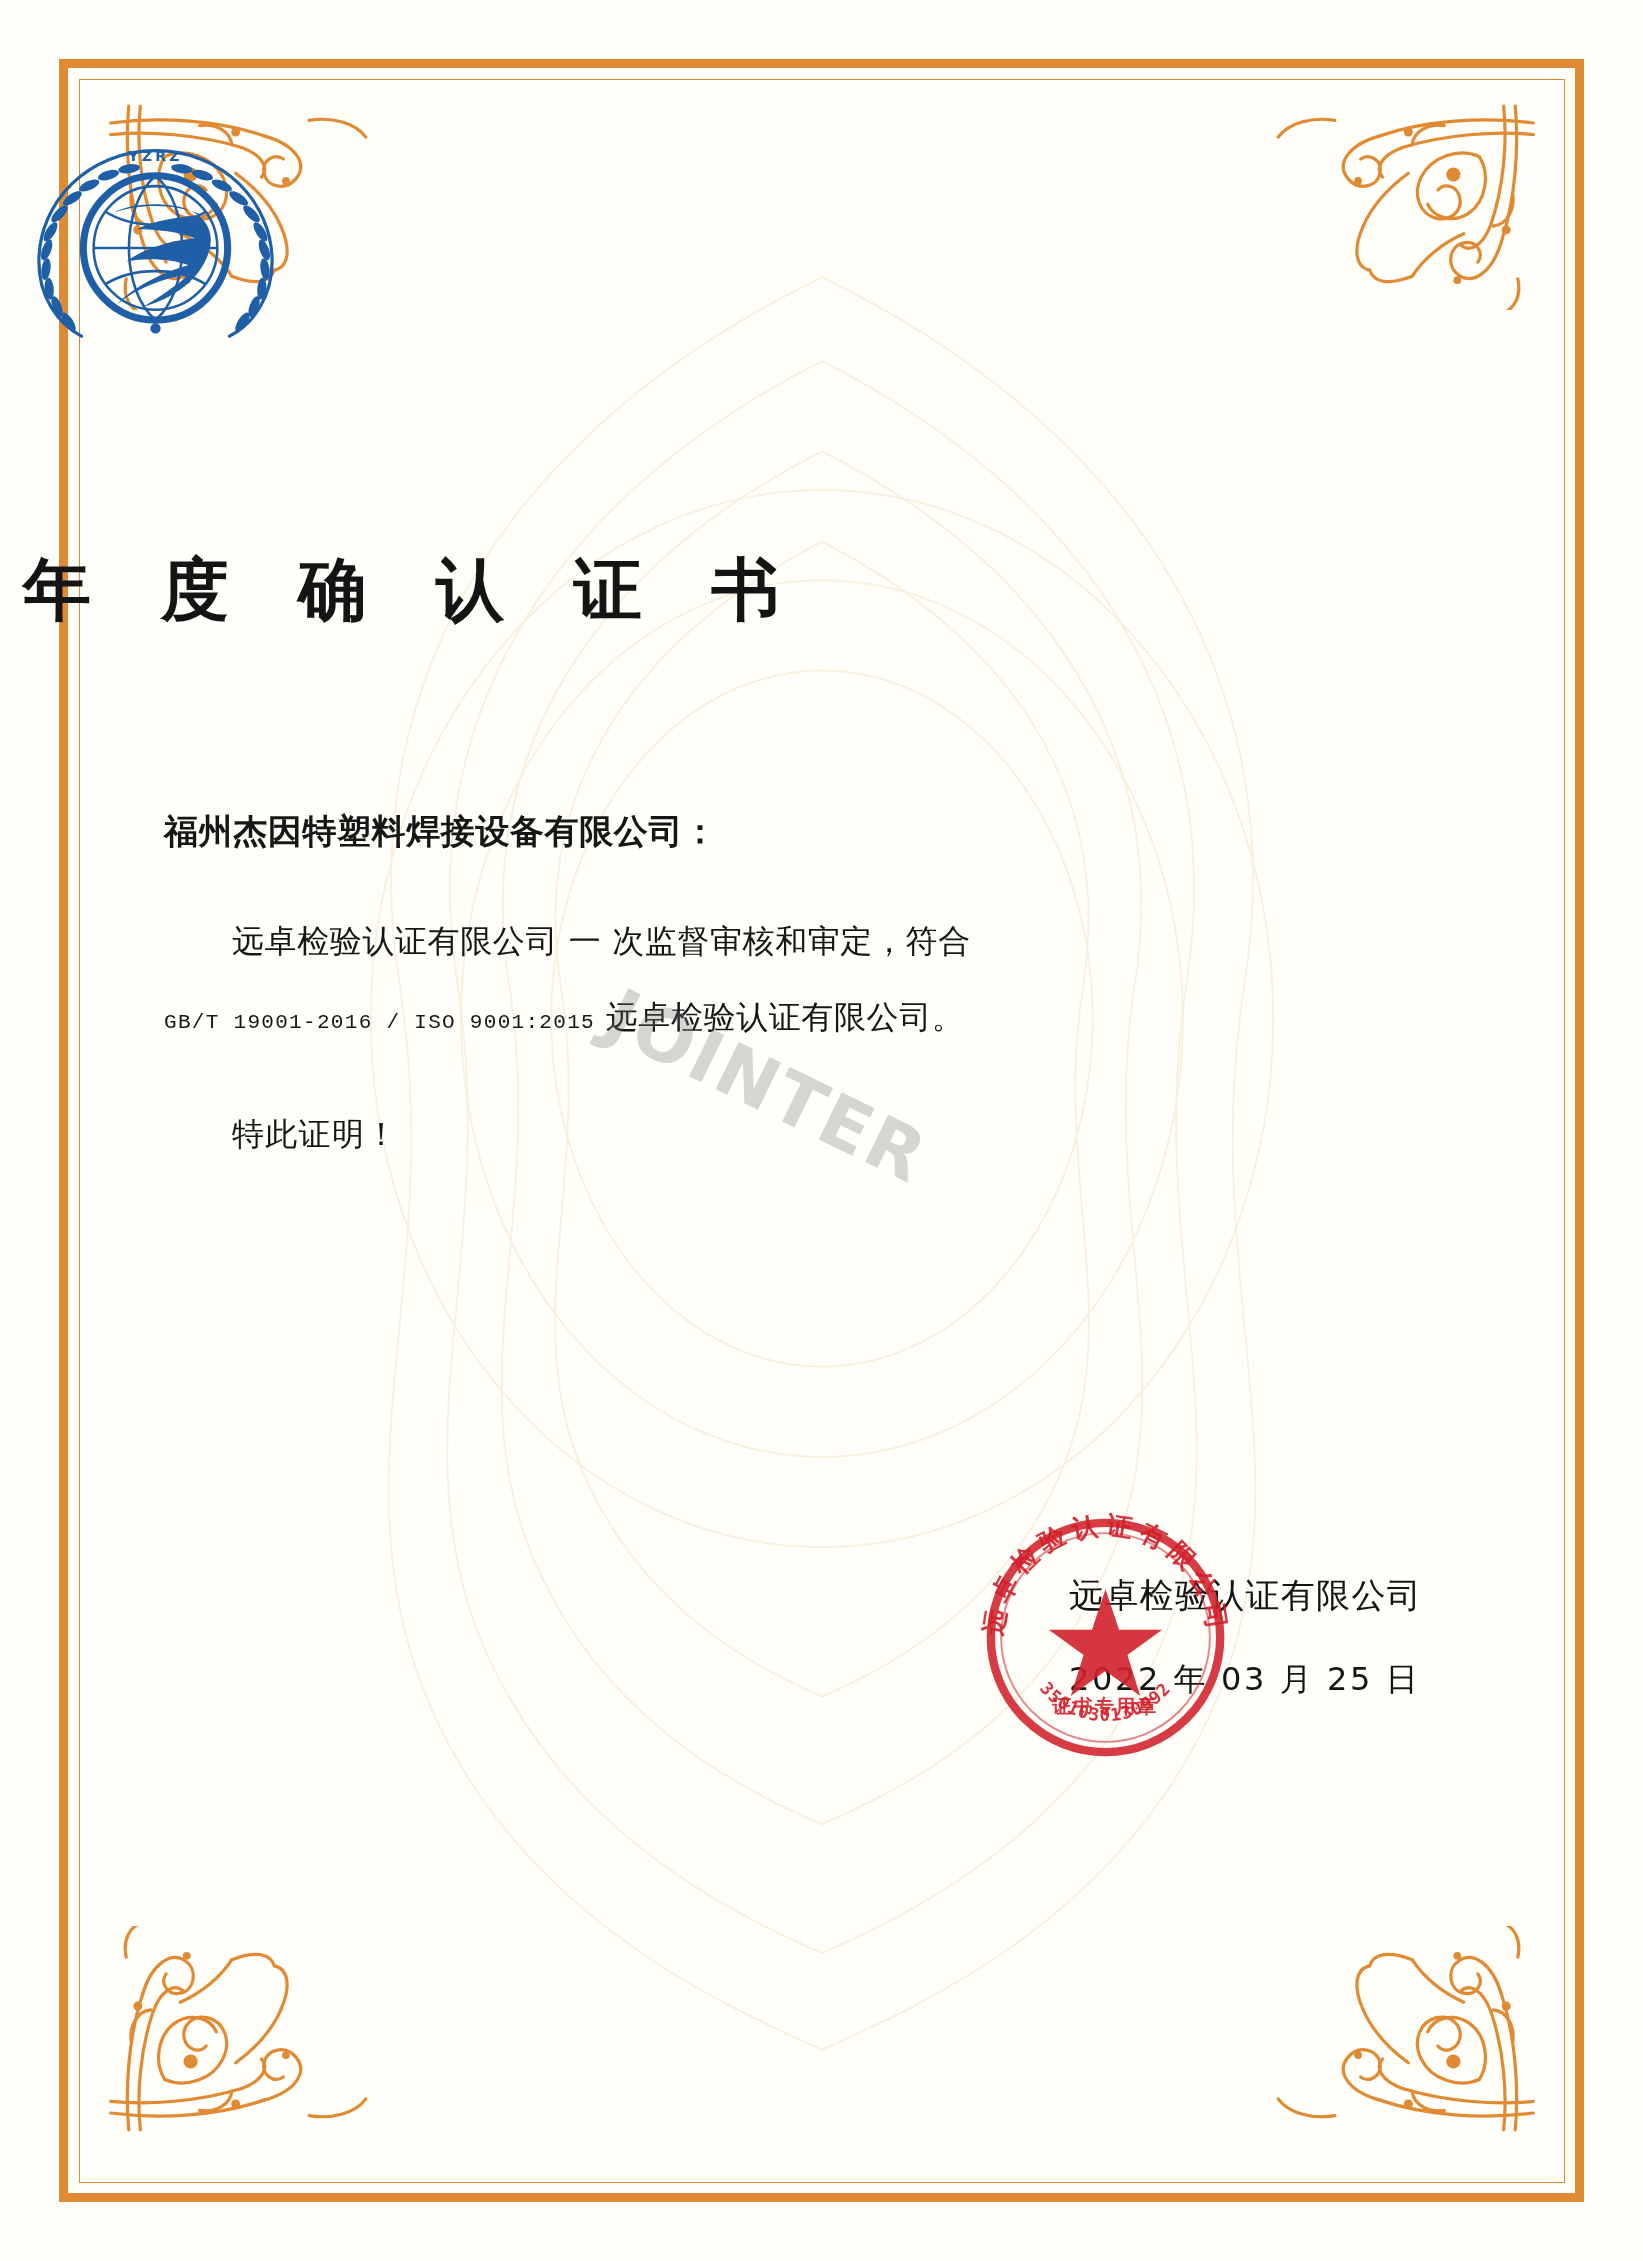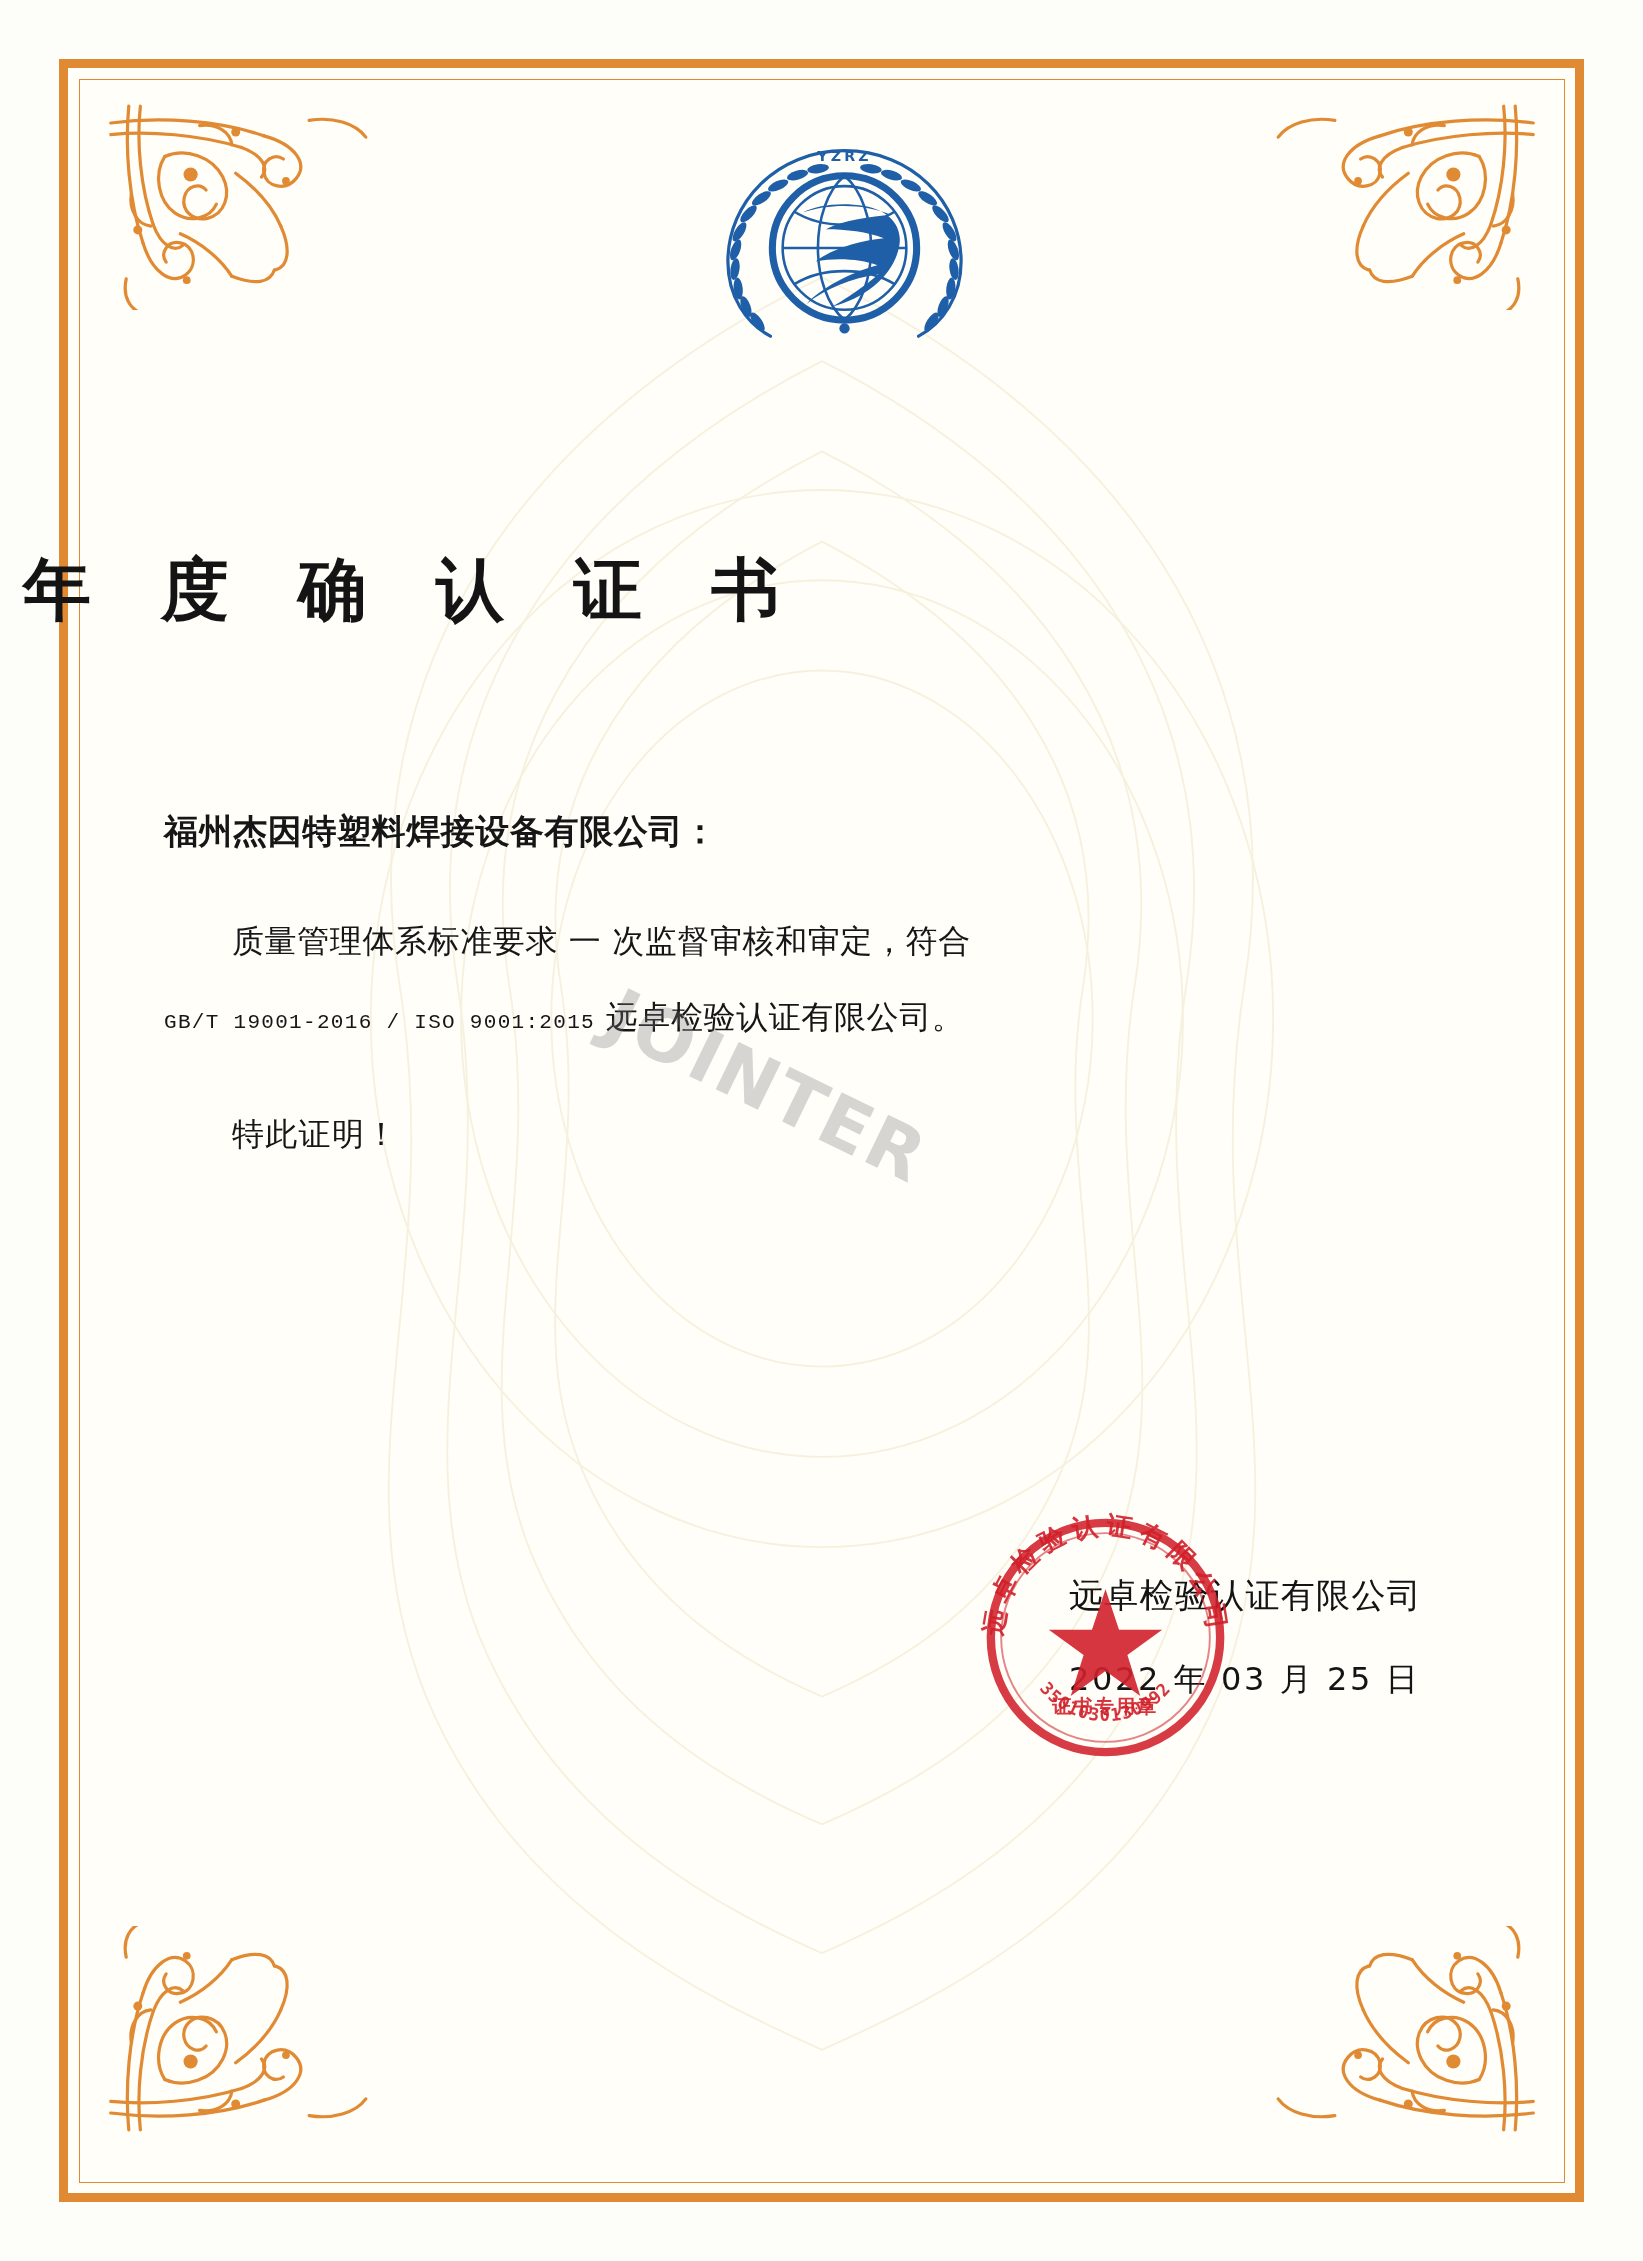--- a/index.html
+++ b/index.html
@@ -65,22 +65,21 @@
   .corner.tl { left: 103px;  top: 97px; }
   .corner.tr { right: 103px; top: 97px;  transform: scaleX(-1); }
   .corner.bl { left: 103px;  bottom: 122px; transform: scaleY(-1); }
   .corner.br { right: 103px; bottom: 122px; transform: scale(-1,-1); }
 
   
   .emblem-wrap {
     position: absolute;
     left: 17px; right: 0;
     top: 135px;
-    text-align: center;
-    margin-left: 27px;
+    text-align: left;
   }
   .emblem {
     width: 277px;
     height: 213px;
     display: inline-block;
   }
   .emblem svg { width: 100%; height: 100%; }
 
   .emblem-caption {
     position: absolute;
@@ -394,21 +393,21 @@
     </div>
   </div>
 
 
   <div class="title">年 度 确 认 证 书</div>
 
   <div class="body-block">
     <div class="salutation">福州杰因特塑料焊接设备有限公司：</div>
 
     <div class="para">
-      <span class="indent"></span><span>质量管理体系标准要求 一 次监督审核和审定，符合</span><br>
+      <span class="indent"></span><span>远卓检验认证有限公司 一 次监督审核和审定，符合</span><br>
       <span class="std-code">GB/T 19001-2016 / ISO 9001:2015</span>
       <span>远卓检验认证有限公司。</span>
     </div>
 
     <div class="closing">特此证明！</div>
   </div>
 
   <div class="watermark">JOINTER</div>
 
   <div class="sign-block">

